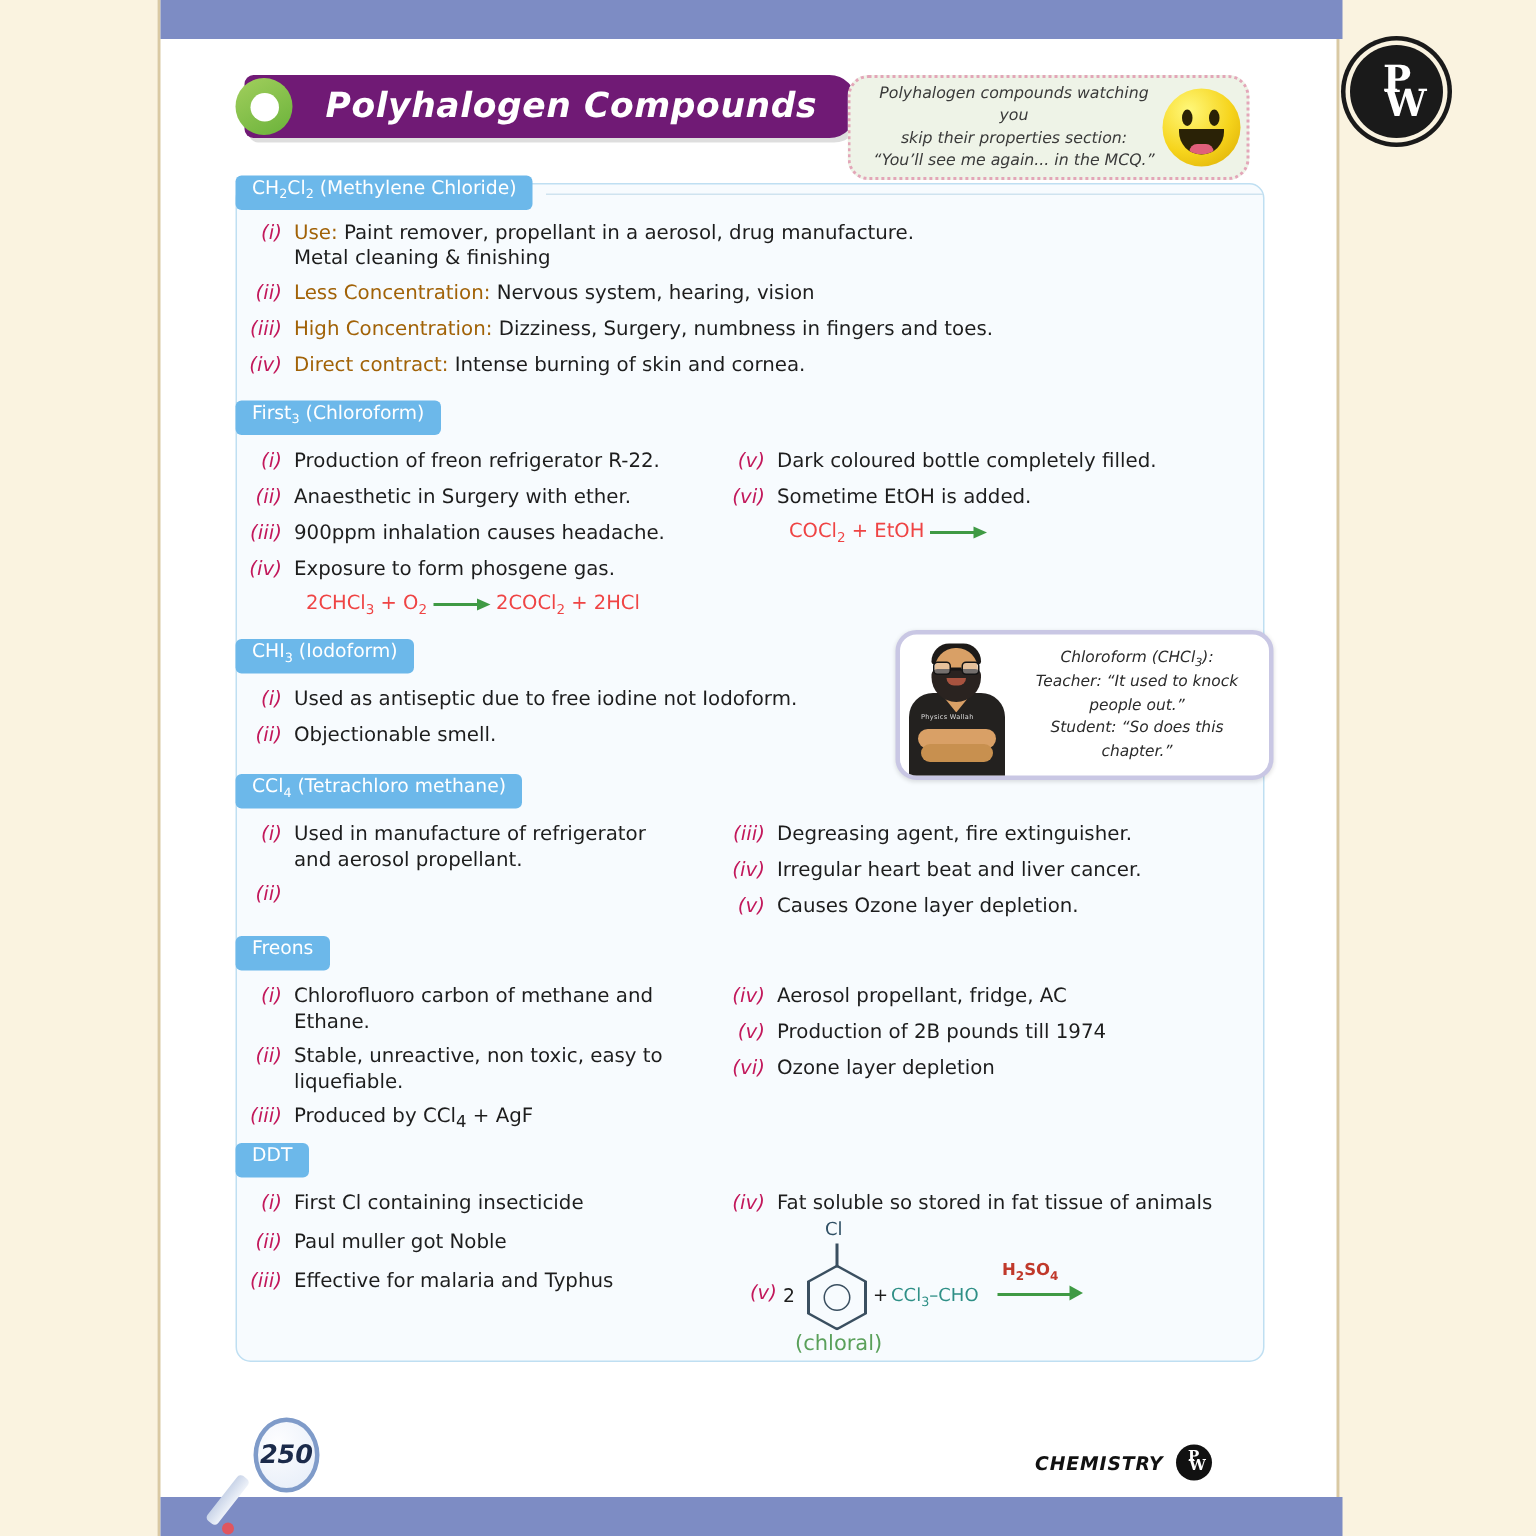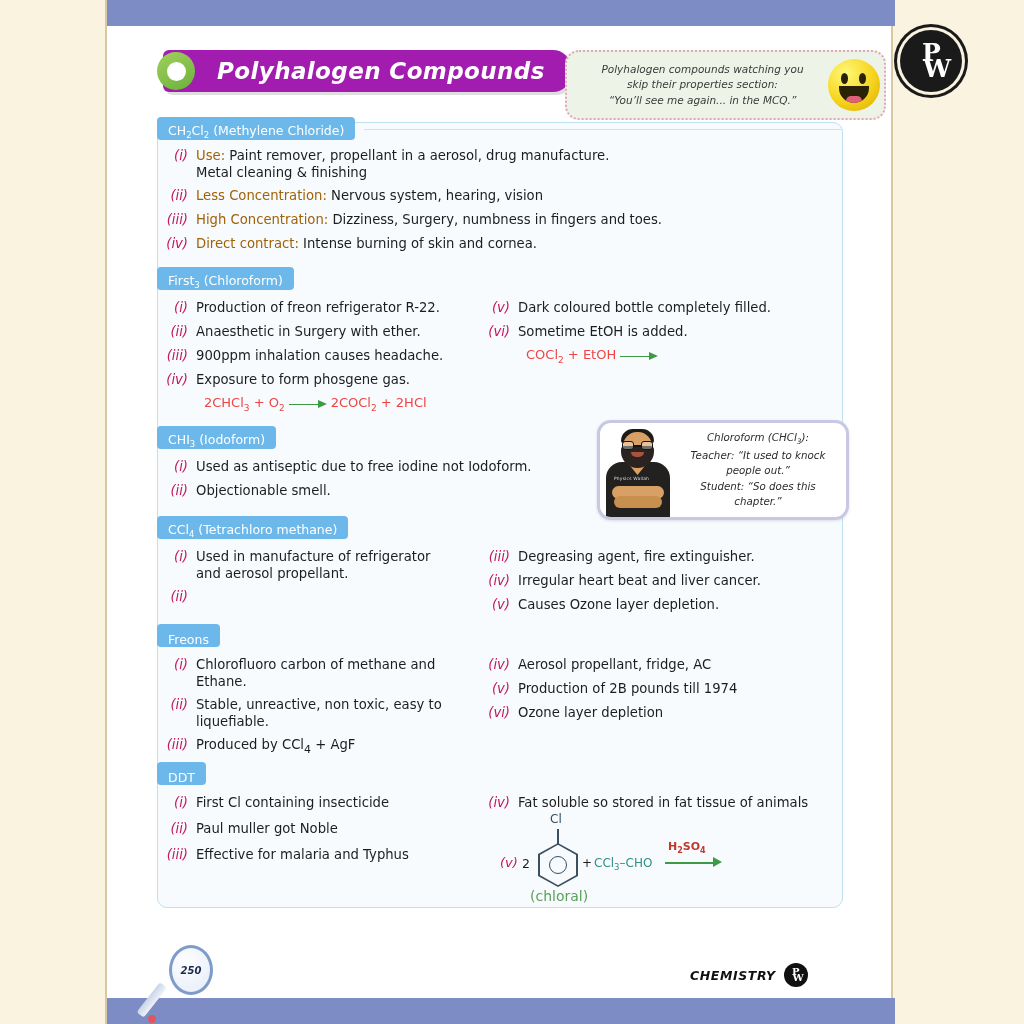--- a/index.html
+++ b/index.html
@@ -37,42 +37,42 @@
     color: #fff; font-family: "DejaVu Serif", serif; font-size: 25px;
     font-weight: 700; line-height: .82; text-align: center; letter-spacing: -1px;
   }
   .pw-corner .pw-txt i { display: block; font-style: normal; }
   .pw-corner .pw-w { margin-left: 11px; margin-top: -5px; }
 
   
   .title-banner {
     position: absolute; left: 163px; top: 50px; height: 42px;
     padding: 0 26px 0 54px;
-    background: #a21caf;
+    background: #701a75;
     border-radius: 6px 18px 18px 6px;
     display: flex; align-items: center;
     box-shadow: 3px 3px 0 rgba(0,0,0,.13);
   }
   .title-banner .ttl {
     color: #ffffff; font-family: "DejaVu Sans", sans-serif;
     font-size: 23px; font-weight: 700; font-style: italic; letter-spacing: .4px;
   }
   .ring-badge {
     position: absolute; left: 157px; top: 52px;
     width: 38px; height: 38px; border-radius: 50%;
     background: linear-gradient(150deg,#a2cf5d,#6ab23a);
     display: flex; align-items: center; justify-content: center;
   }
   .ring-badge .hole {
     width: 19px; height: 19px; border-radius: 50%; background: #fff;
   }
 
   
   .joke-top {
-    position: absolute; left: 565px; top: 50px; width: 321px; height: 70px;
+    position: absolute; left: 565px; top: 50px; width: 268px; height: 70px;
     background: #eef3e7; border: 2px dotted #e3a6b8; border-radius: 14px;
     display: flex; align-items: center; padding: 0 4px 0 10px;
   }
   .joke-top .jt-text {
     flex: 1; text-align: center; color: #3a3a3a;
     font-family: "DejaVu Sans", sans-serif; font-style: italic;
     font-size: 10.5px; line-height: 1.45;
   }
   .smiley { width: 52px; height: 52px; flex: none; position: relative; }
   .smiley .face {
@@ -96,21 +96,21 @@
   
   .content-card {
     position: absolute; left: 157px; top: 122px; width: 686px; height: 786px;
     background: #f7fbfe; border: 1px solid #bfdff2; border-radius: 10px;
   }
 
   
   .chip {
     position: absolute; height: 23px; background: #6cb8ea; border-radius: 4px;
     color: #fff; font-family: "DejaVu Sans", sans-serif; font-size: 12.5px;
-    display: flex; align-items: flex-end; padding: 0 11px; white-space: nowrap;
+    display: flex; align-items: flex-start; padding: 0 11px; white-space: nowrap;
   }
   .chip sub { font-size: 8.5px; vertical-align: -3px; }
   .chip-rule {
     position: absolute; height: 1px; background: #cfe3ef;
   }
 
   
   .li { position: absolute; display: flex; font-size: 13.2px; line-height: 1.32;
         font-family: "DejaVu Sans", sans-serif; color: #1d1d1d; }
   .li .num { color: #c2185b; width: 30px; text-align: right;
@@ -213,21 +213,21 @@
 
   
   .magnifier { position: absolute; left: 163px; top: 945px; width: 56px; height: 70px; }
   .mg-glass {
     position: absolute; left: 6px; top: 0; width: 44px; height: 50px;
     border: 3px solid #7f9bc9; border-radius: 50%;
     background: radial-gradient(circle at 35% 30%, #fdfdff, #e5edf8);
     display: flex; align-items: center; justify-content: center;
   }
   .mg-glass .pg {
-    font-family: "DejaVu Sans", sans-serif; font-size: 10px; font-weight: 700;
+    font-family: "DejaVu Sans", sans-serif; font-size: 17px; font-weight: 700;
     font-style: italic; color: #1b2a4a;
   }
   .mg-handle {
     position: absolute; left: -4px; top: 40px; width: 9px; height: 38px;
     background: linear-gradient(90deg,#c9d4e8,#eef2f9);
     border-radius: 3px; transform: rotate(38deg); transform-origin: top center;
   }
   .mg-tip { position: absolute; left: -15px; top: 70px; width: 8px; height: 8px;
             border-radius: 50%; background: #e0565f; }
   .footer-right {

